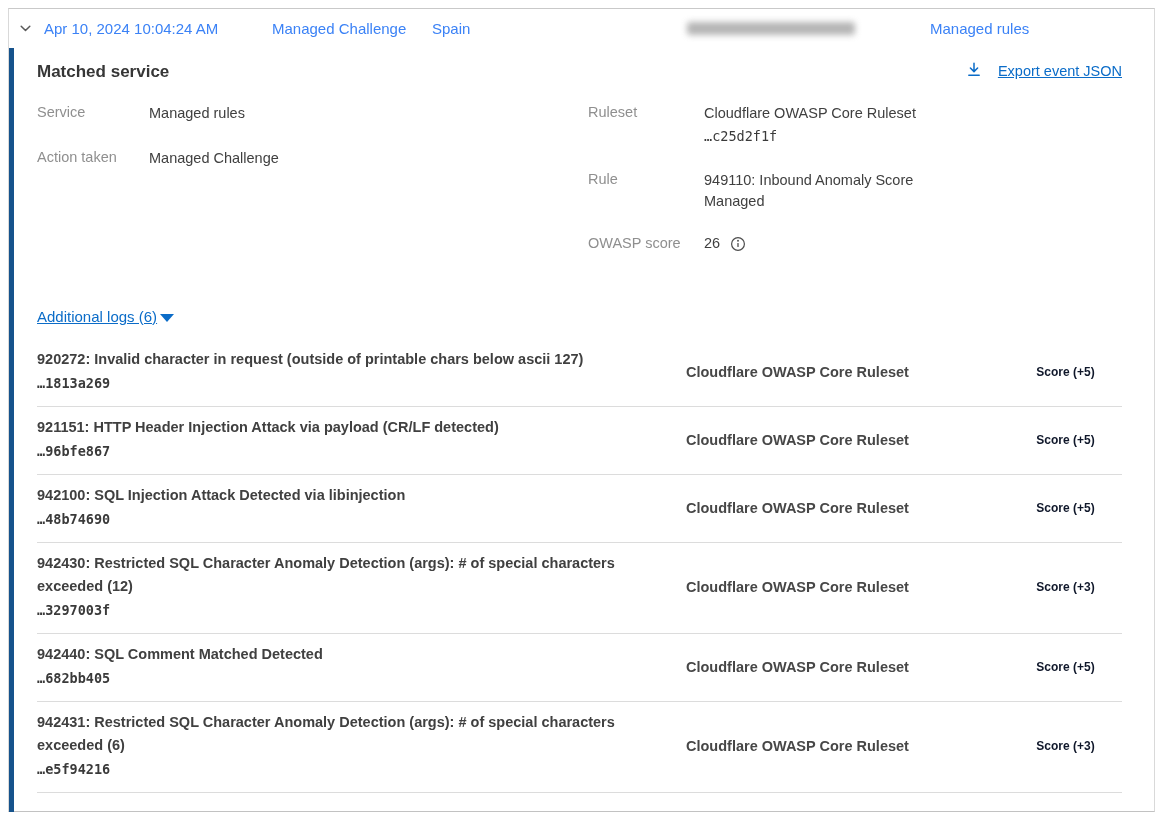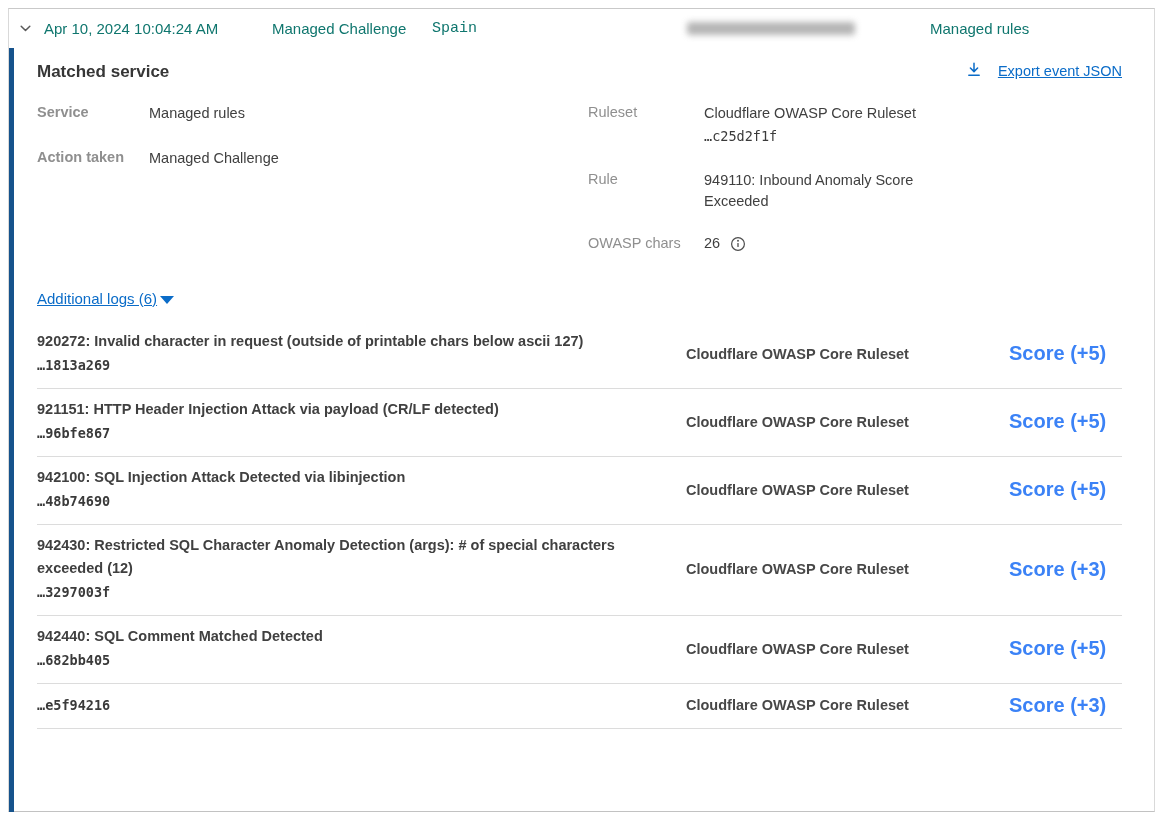--- a/index.html
+++ b/index.html
@@ -16,26 +16,26 @@
     margin:8px 5px 0 8px;
     border:1px solid #d9d9d9;
     border-top-color:#c9c9c9;
     border-bottom-color:#c2c2c2;
     background:#fff;
     height:804px;
   }
   
   .header-row{
     height:39px;display:flex;align-items:center;
-    padding-left:9px;font-size:15px;color:#0f766e;cursor:pointer;
+    padding-left:9px;font-size:15px;color:#3b82f6;cursor:pointer;
   }
   .hr-chevron{width:26px;display:flex;align-items:center;}
   .hr-date{width:228px;}
   .hr-action{width:160px;}
-  .hr-country{width:255px;font-family:Liberation Mono, monospace;}
+  .hr-country{width:255px;}
   .hr-blur{
     width:168px;height:13px;border-radius:3px;
     background:#a3a3a3;opacity:.8;filter:blur(3px);
   }
   .hr-service{margin-left:75px;}
   
   .expanded{
     height:764px;
     border-left:5px solid var(--accent);
     padding:0 32px 16px 23px;
@@ -49,50 +49,50 @@
   .export-link{
     display:flex;align-items:center;gap:16px;
     color:var(--link);font-size:14.5px;text-decoration:none;cursor:pointer;
   }
   .export-link .lbl{text-decoration:underline;}
   
   .fields{display:flex;margin-top:20px;}
   .fields-left{width:551px;flex:0 0 551px;}
   .field{display:flex;font-size:14.5px;line-height:19px;margin-bottom:24px;}
   .field .f-label{color:var(--label);}
-  .fields-left .f-label{width:112px;flex:0 0 112px;font-weight:bold;}
+  .fields-left .f-label{width:112px;flex:0 0 112px;}
   .fields-right .f-label{width:116px;flex:0 0 116px;}
   .fields-right .field{margin-bottom:22px;}
   .f-value{color:#404040;width:240px;line-height:21px;}
   .hash{
     font-family:"DejaVu Sans Mono",monospace;
     font-size:13.5px;color:#3a3a3a;line-height:24px;
   }
   .owasp-val{display:flex;align-items:center;gap:10px;}
   .info-icon{display:inline-flex;cursor:pointer;margin-top:1px;}
   
   .add-logs{
-    margin-top:15px;display:inline-flex;align-items:center;gap:3px;
+    margin-top:33px;display:inline-flex;align-items:center;gap:3px;
     color:var(--link);font-size:15px;cursor:pointer;
   }
   .add-logs .lbl{text-decoration:underline;}
   .tri-down{
     width:0;height:0;border-left:7px solid transparent;
     border-right:7px solid transparent;border-top:8px solid var(--link);
     margin-top:2px;
   }
   .log-rows{margin-top:13px;}
   .log-row{
     display:flex;align-items:center;
     padding:9px 0 11px 0;border-bottom:1px solid var(--sep);font-weight:bold;
   }
   .log-desc{flex:0 0 592px;margin-right:57px;}
   .log-desc .d-text{font-size:14.5px;color:#404040;line-height:23px;}
   .log-ruleset{flex:0 0 323px;font-size:14.5px;color:#474747;}
-  .log-score{flex:1;font-size:20px;color:#3b82f6;}
+  .log-score{flex:1;font-size:12px;color:#0f172a;text-align:center;}
 </style>
 </head>
 <body>
 
 <div class="event-card">
 
   <div class="header-row">
     <span class="hr-chevron">
       <svg width="15" height="15" viewBox="0 0 15 15">
           <path d="M3.2 5.2l4.3 4.3 4.3-4.3" stroke="#5a5a5a" stroke-width="1.5" fill="none" stroke-linecap="round" stroke-linejoin="round"></path>
@@ -135,25 +135,25 @@
         <div class="field">
           <span class="f-label">Ruleset</span>
           <span>
             <div class="f-value">Cloudflare OWASP Core Ruleset</div>
             <div class="hash">…c25d2f1f</div>
           </span>
         </div>
         <div class="field">
           <span class="f-label">Rule</span>
           <span>
-            <div class="f-value">949110: Inbound Anomaly Score Exceeded</div>
+            <div class="f-value">949110: Inbound Anomaly Score Managed</div>
           </span>
         </div>
         <div class="field">
-          <span class="f-label">OWASP chars</span>
+          <span class="f-label">OWASP score</span>
           <span class="owasp-val">
             <span>26</span>
             <span class="info-icon">
               <svg width="16" height="16" viewBox="0 0 16 16">
                   <circle cx="8" cy="8" r="6.4" fill="none" stroke="#4d4d4d" stroke-width="1.2"></circle>
                   <rect x="7.35" y="6.9" width="1.3" height="4.2" rx="0.6" fill="#4d4d4d"></rect>
                   <circle cx="8" cy="4.8" r="0.95" fill="#4d4d4d"></circle>
                 </svg>
             </span>
           </span>
@@ -208,20 +208,21 @@
         <div class="log-desc">
           <div class="d-text">942440: SQL Comment Matched Detected</div>
           <div class="hash">…682bb405</div>
         </div>
         <div class="log-ruleset">Cloudflare OWASP Core Ruleset</div>
         <div class="log-score">Score (+5)</div>
       </div>
 
       <div class="log-row">
         <div class="log-desc">
+          <div class="d-text">942431: Restricted SQL Character Anomaly Detection (args): # of special characters exceeded (6)</div>
           <div class="hash">…e5f94216</div>
         </div>
         <div class="log-ruleset">Cloudflare OWASP Core Ruleset</div>
         <div class="log-score">Score (+3)</div>
       </div>
 
     </div>
   </div>
 </div>
 

